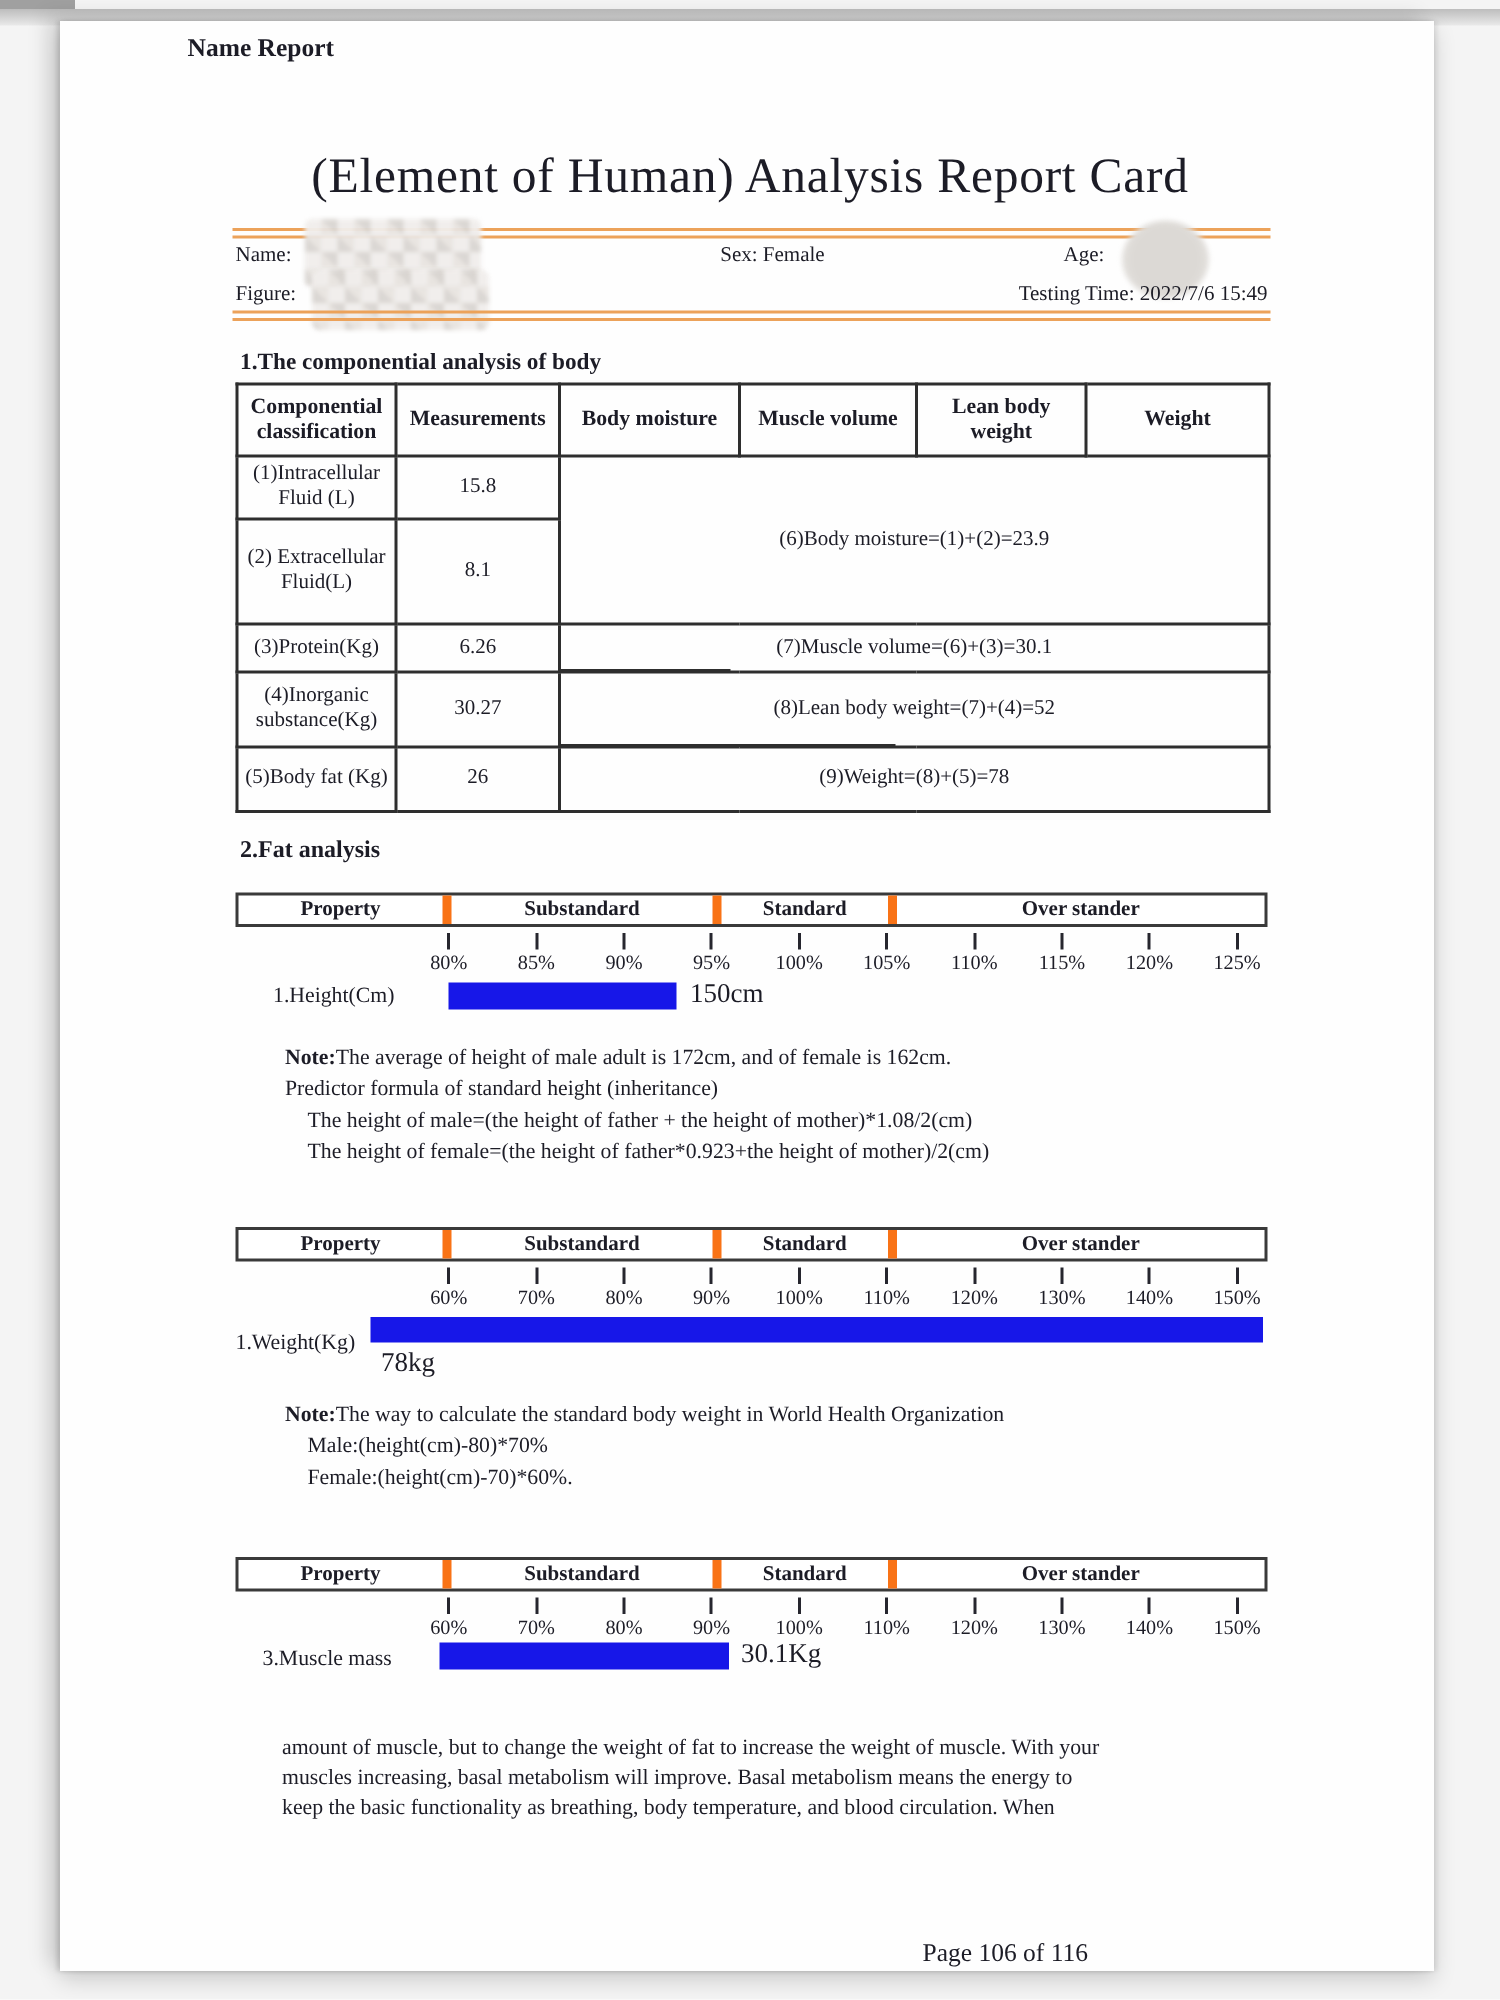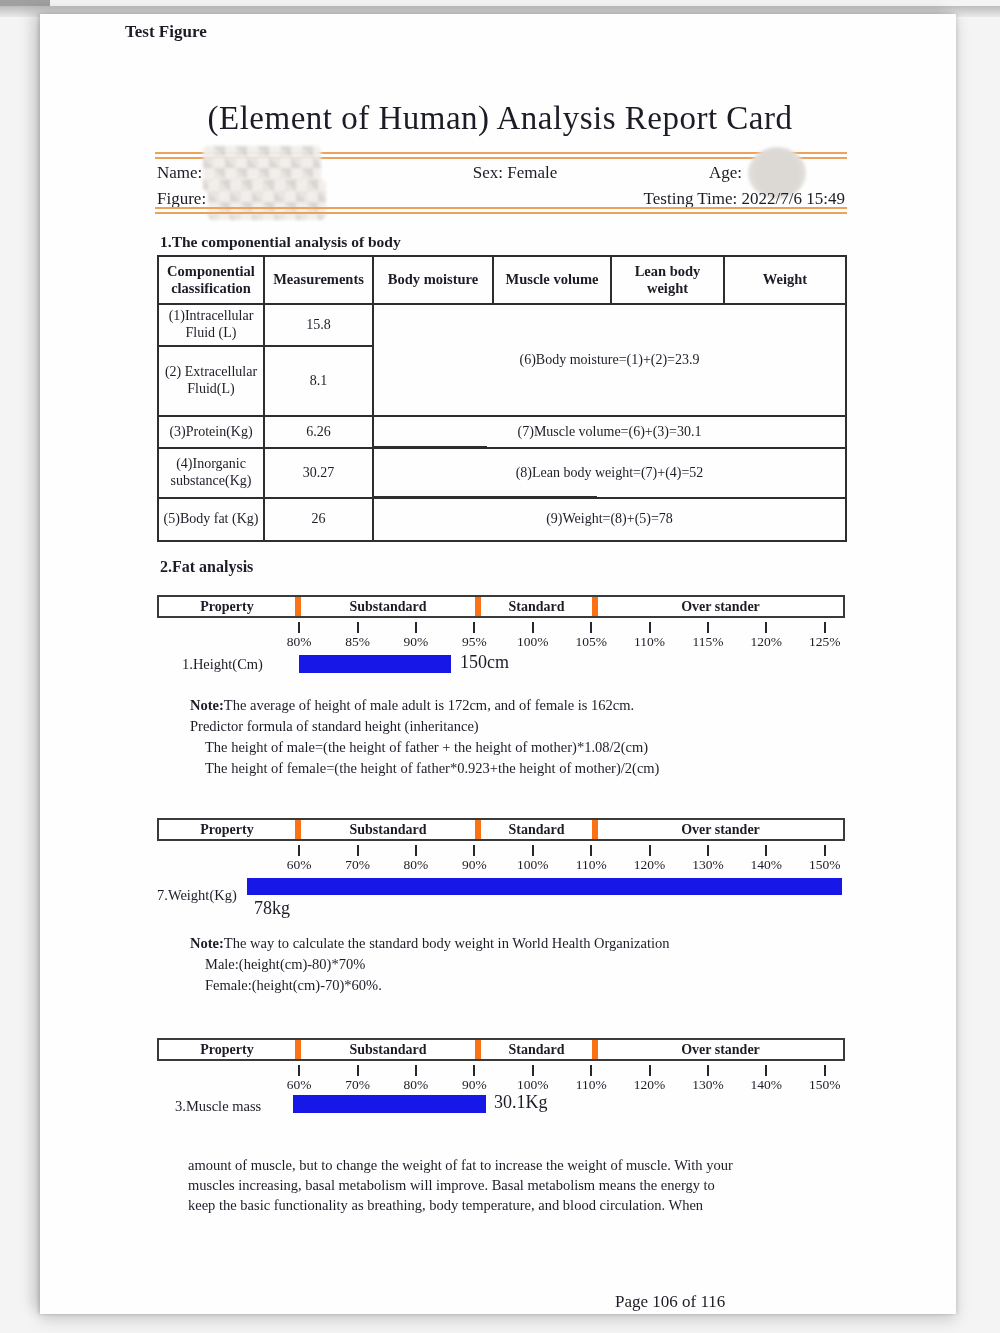--- a/index.html
+++ b/index.html
@@ -10,21 +10,21 @@
                 background:linear-gradient(#bdbdbd,#e9e9e9); }
   .scan-corner { position:absolute; top:0; left:0; width:50px; height:15px; background:#a0a0a0; }
   .page { position:absolute; left:40px; top:14px; width:916px; height:1300px; background:#fefefe;
           box-shadow:-10px -5px 12px rgba(0,0,0,.10), -2px 0 3px rgba(0,0,0,.12),
                      2px 0 3px rgba(0,0,0,.08), 0 6px 14px rgba(0,0,0,.16); }
   .abs { position:absolute; }
   .doc-label { left:85px; top:8px; font-size:17px; font-weight:bold; }
   .title { left:75px; top:86px; width:770px; text-align:center; font-size:33px; letter-spacing:.5px; }
   .oline { left:115px; width:692px; height:7px; border-top:2px solid var(--orange);
            border-bottom:2px solid var(--orange); }
-  .hdr-text { font-size:17px; white-space:nowrap; }
+  .hdr-text { font-size:14px; white-space:nowrap; }
   .mosaic { filter:blur(1.4px); border-radius:5px; opacity:.95;
     background-image:
       linear-gradient(45deg,#d9d5d1 25%,transparent 25%,transparent 75%,#d9d5d1 75%),
       linear-gradient(45deg,#e8e4e0 25%,#f1eeec 25%,#f1eeec 75%,#e8e4e0 75%);
     background-size:22px 22px; background-position:0 0,11px 11px; }
   .blob { filter:blur(1.6px); border-radius:50%;
           background:radial-gradient(circle,#dcd9d5 55%,#eceae7); }
   .sec-heading { font-size:15.5px; font-weight:bold; white-space:nowrap; }
 
   
@@ -64,21 +64,21 @@
   .footer { left:575px; top:1278px; width:255px; text-align:left; font-size:17px; }
 </style>
 </head>
 <body>
 
 <div class="scan-corner"></div>
 <div class="scan-strip"></div>
 
 <div class="page">
 
-  <div class="abs doc-label">Test Figure</div>
+  <div class="abs doc-label">Name Report</div>
 
   <div class="abs title">(Element of Human) Analysis Report Card</div>
 
   <div class="abs oline" style="top:138px"></div>
 
   <div class="abs mosaic" style="left:163px; top:132px; width:118px; height:46px;"></div>
   <div class="abs mosaic" style="left:168px; top:166px; width:118px; height:40px;"></div>
   <div class="abs blob" style="left:708px; top:133px; width:58px; height:52px;"></div>
 
   <div class="abs hdr-text" style="left:117px; top:149px;">Name:</div>
@@ -239,21 +239,21 @@
         </div>
         <div class="tick">
           <div class="m"></div>
           <div class="t">140%</div>
         </div>
         <div class="tick">
           <div class="m"></div>
           <div class="t">150%</div>
         </div>
       </div>
-    <div class="scale-label">7.Weight(Kg)</div>
+    <div class="scale-label">1.Weight(Kg)</div>
     <div class="bar" style="left: 206.6px; width: 595.7px; background: rgb(23, 23, 232);"></div>
     <div class="value">78kg</div>
   </div>
 
   <div class="nline" style="left:150px; top:921px;"><b>Note:</b><span>The way to calculate the standard body weight in World Health Organization</span></div>
   <div class="nline" style="left:165px; top:942px;">Male:(height(cm)-80)*70%</div>
   <div class="nline" style="left:165px; top:963px;">Female:(height(cm)-70)*60%.</div>
 
   <div class="scale s3" style="top:1024px">
     <div class="band">

